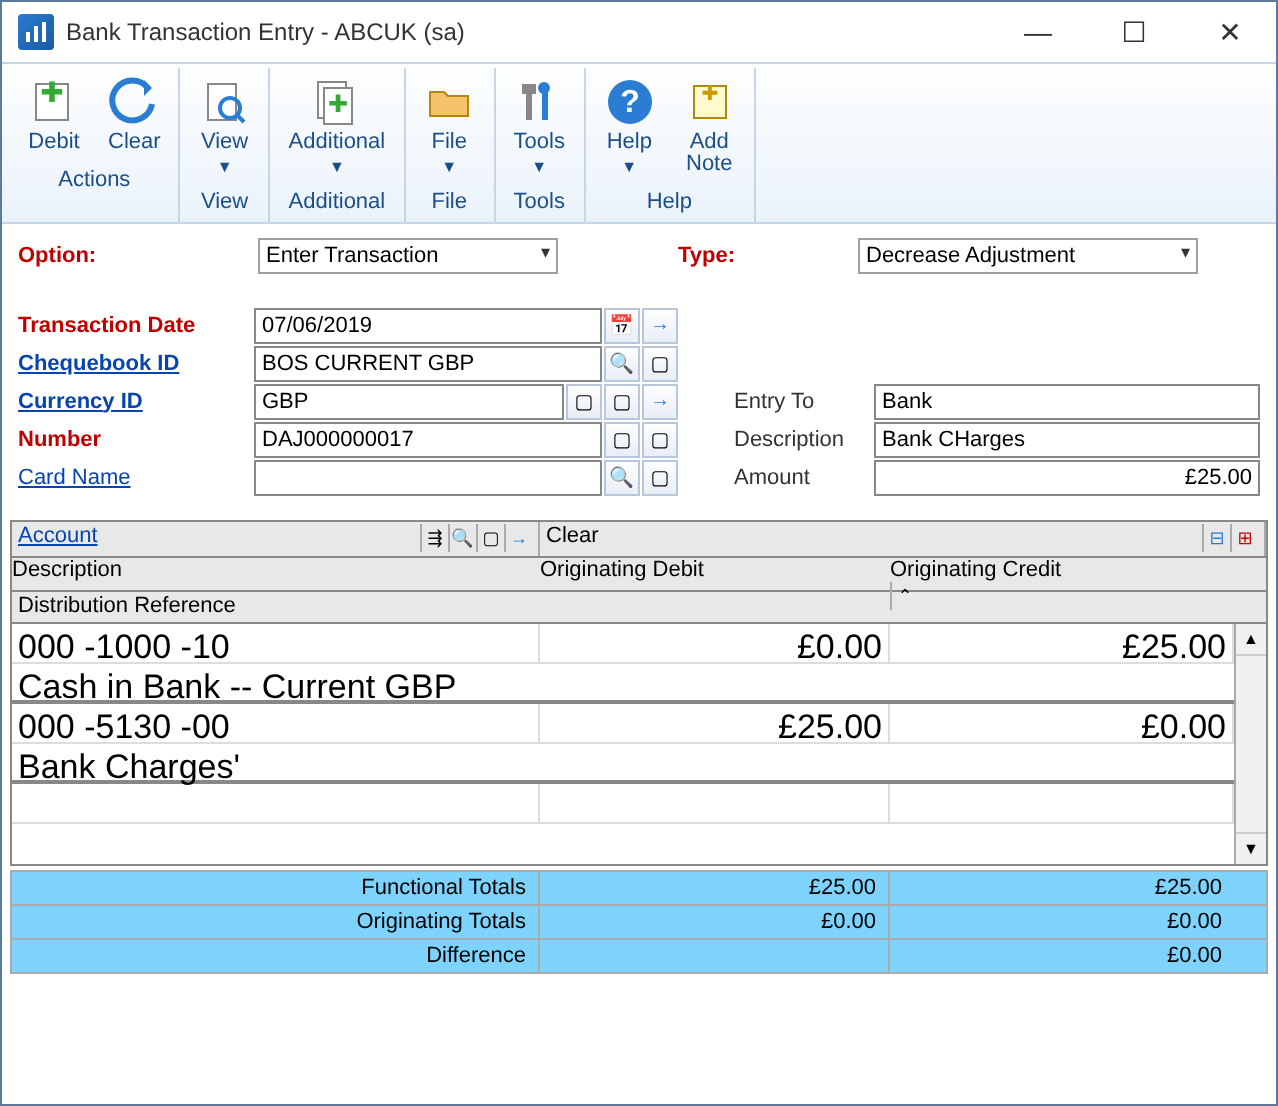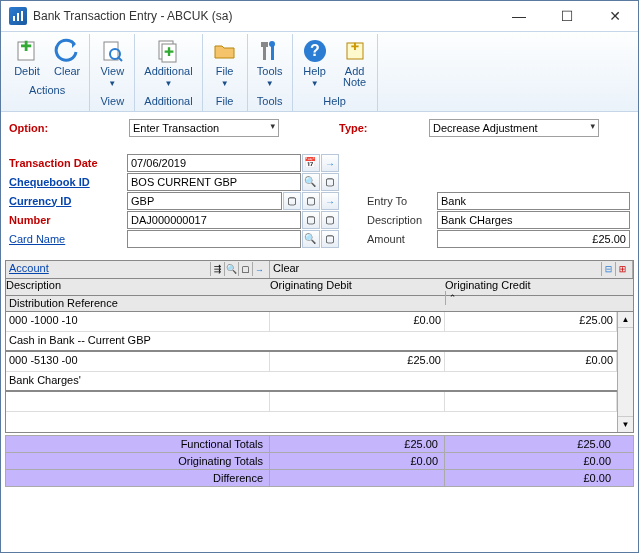--- a/index.html
+++ b/index.html
@@ -62,28 +62,28 @@
   .grid-scroll { width:16px; background:#f0f0f0; border-left:1px solid #aaa; display:flex; flex-direction:column; }
   .grid-scroll .sbtn { height:16px; display:flex; align-items:center; justify-content:center; font-size:8px; border-bottom:1px solid #ccc; }
   .grid-scroll .strack { flex:1; }
   .grid-scroll .sbtn:last-child { border-bottom:none; border-top:1px solid #ccc; }
   
   .colw-acct { width: 264px; }
   .colw-debit { width: 175px; }
   .colw-credit { flex: 1; }
   
   .gr { display:flex; border-bottom:1px solid #ddd; height:20px; }
-  .gc { border-right:1px solid #ddd; padding:2px 3px; font-size:11px; }
+  .gc { border-right:1px solid #ddd; padding:2px 3px; font-size:17px; }
   .gc.money { text-align:right; }
   .gr.desc { border-bottom: 2px solid #888; }
   .gc.span { border-right:none; flex:1; }
 
   
   .totals { margin: 2px 4px 0 4px; }
-  .tot-row { display:flex; background:#c4b5fd; border:1px solid #aaa; border-top:none; }
+  .tot-row { display:flex; background:#7dd3fc; border:1px solid #aaa; border-top:none; }
   .tot-row:first-child { border-top:1px solid #aaa; }
   .tot-row .tl { width:264px; text-align:right; padding:2px 6px; border-right:1px solid #aaa; }
   .tot-row .tv { width:175px; text-align:right; padding:2px 6px; border-right:1px solid #aaa; }
   .tot-row .tv:last-child { flex:1; border-right:none; padding-right: 22px; }
 </style>
 </head>
 <body>
 
 <div class="titlebar">
   <span class="app-icon">

